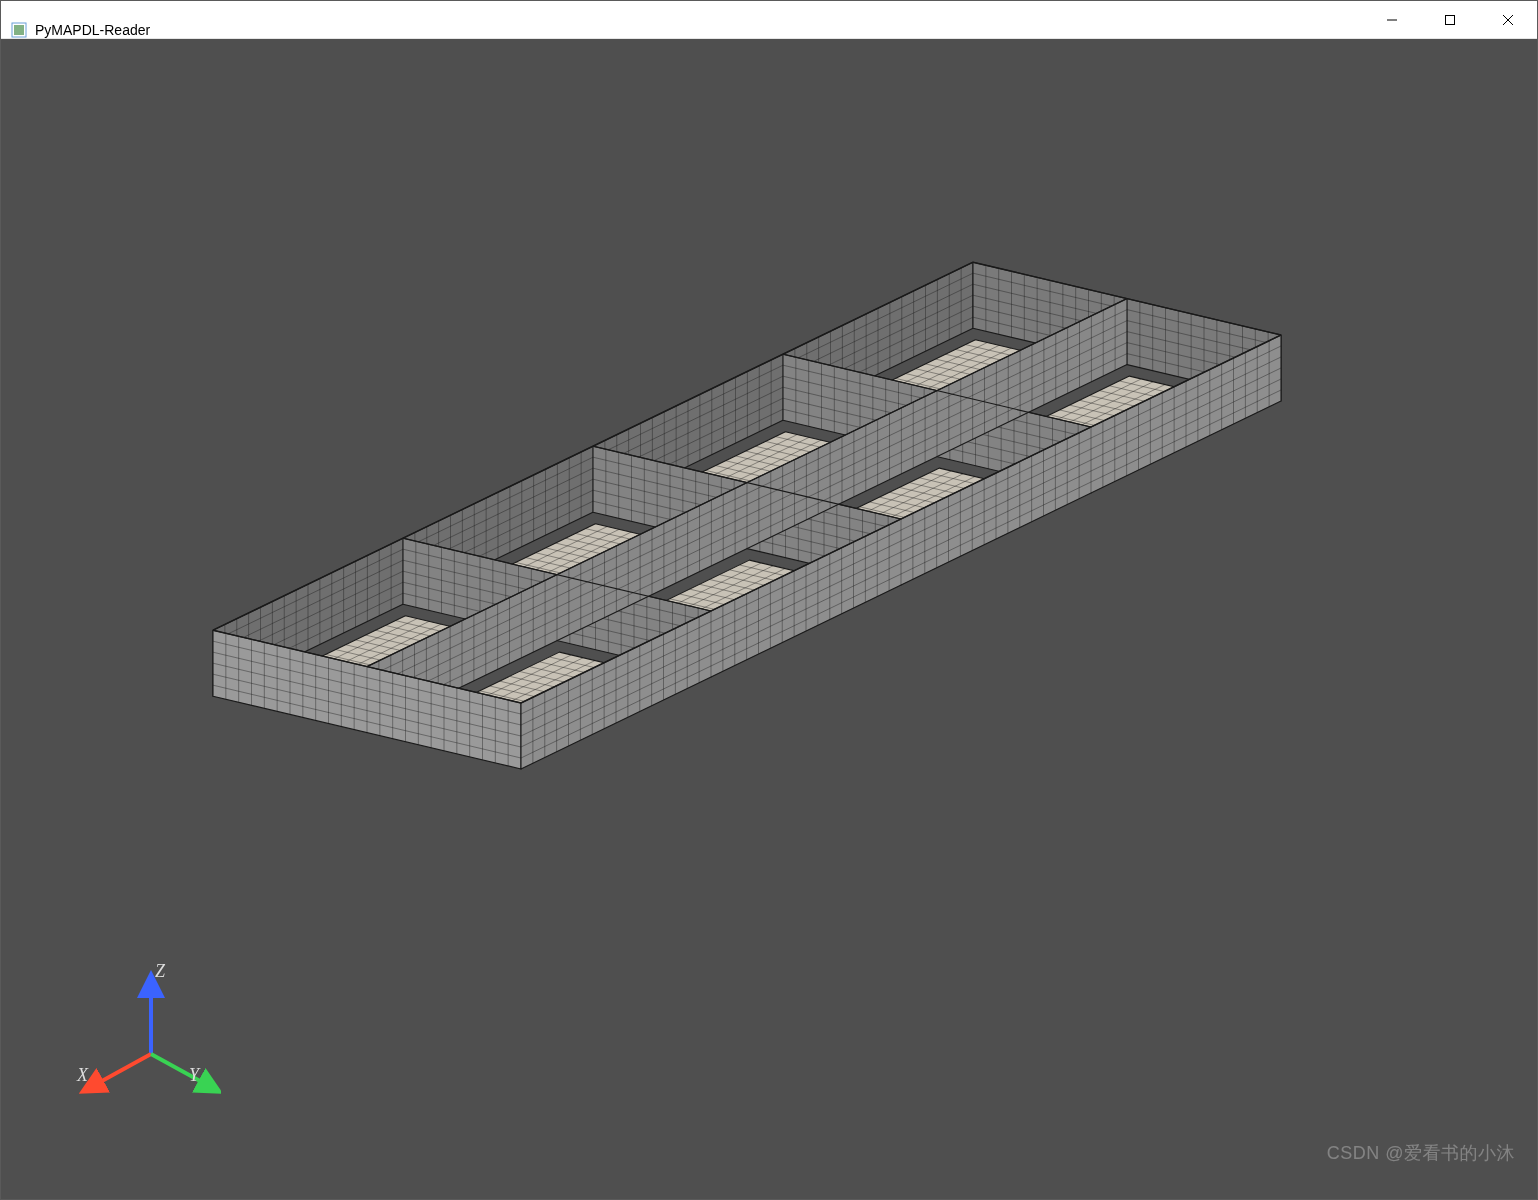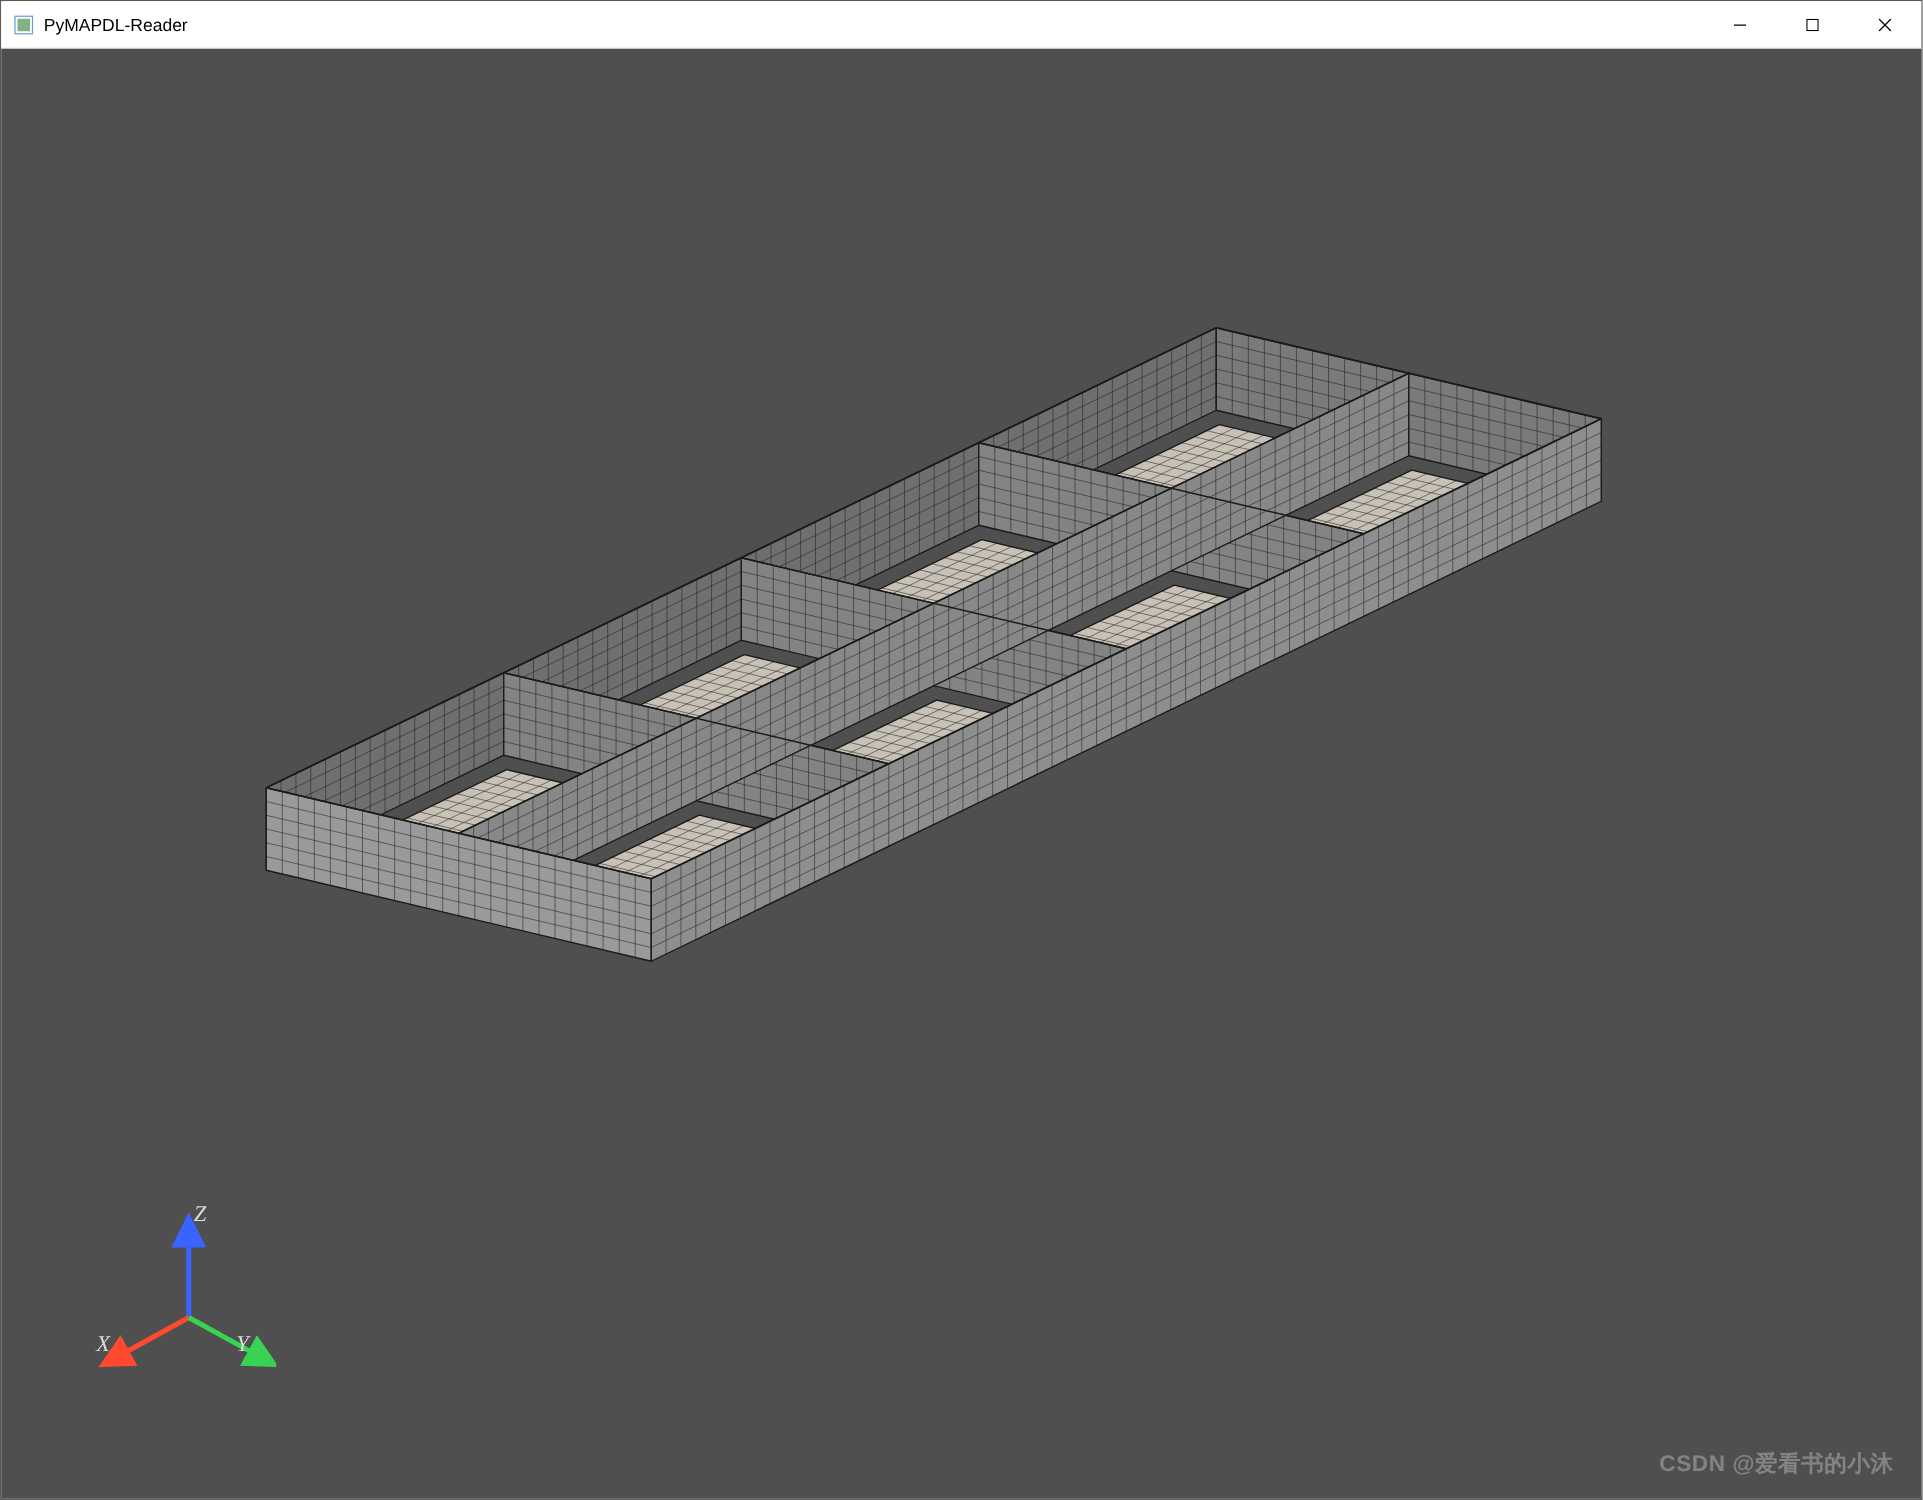--- a/index.html
+++ b/index.html
@@ -15,21 +15,21 @@
       height: 1200px;
       border: 1px solid #5a5a5a;
       display: flex;
       flex-direction: column;
       background: #fff;
     }
     .titlebar {
       height: 38px;
       background: #ffffff;
       display: flex;
-      align-items: center;
+      align-items: flex-end;
       padding-left: 10px;
       border-bottom: 1px solid #e5e5e5;
       flex-shrink: 0;
     }
     .titlebar .app-icon {
       width: 16px;
       height: 16px;
       margin-right: 8px;
       display: flex;
       align-items: center;
@@ -74,26 +74,25 @@
     .axis-label {
       position: absolute;
       font-size: 18px;
       font-style: italic;
       color: #ddd;
       font-family: "Times New Roman", serif;
     }
     .watermark {
       position: absolute;
       right: 22px;
-      bottom: 16px;
+      bottom: 34px;
       color: rgba(230,230,230,0.35);
       font-size: 18px;
       letter-spacing: 0.5px;
       pointer-events: none;
-      font-weight: bold;
     }
   </style>
 </head>
 <body>
 
 <div class="window">
 
   <div class="titlebar">
     <span class="app-icon">
       <svg width="16" height="16" viewBox="0 0 16 16">

